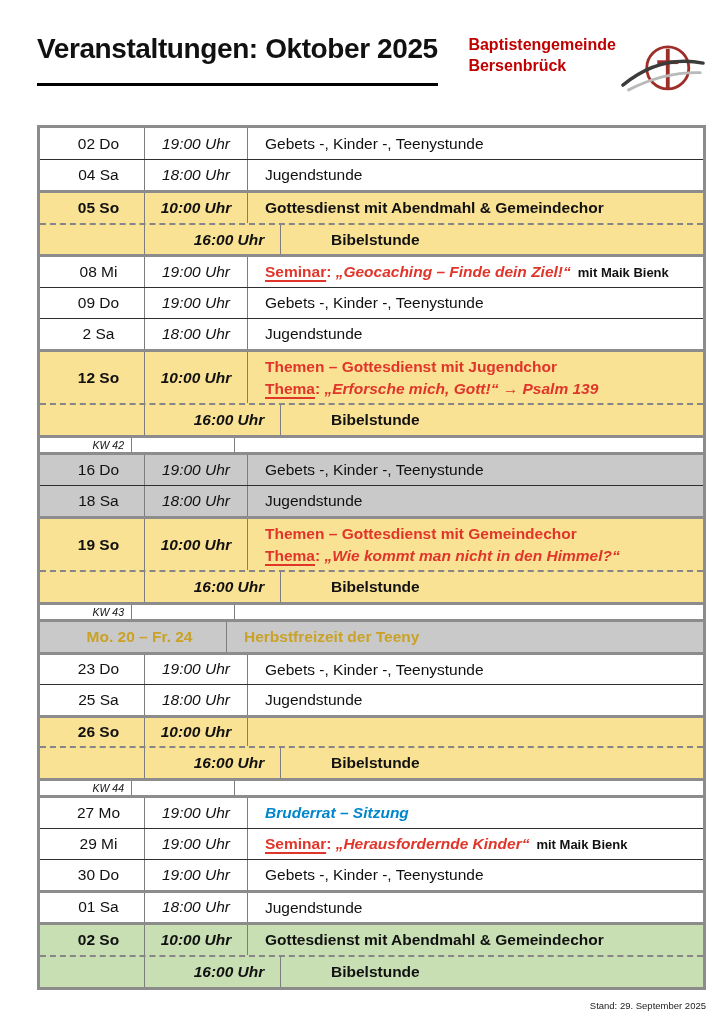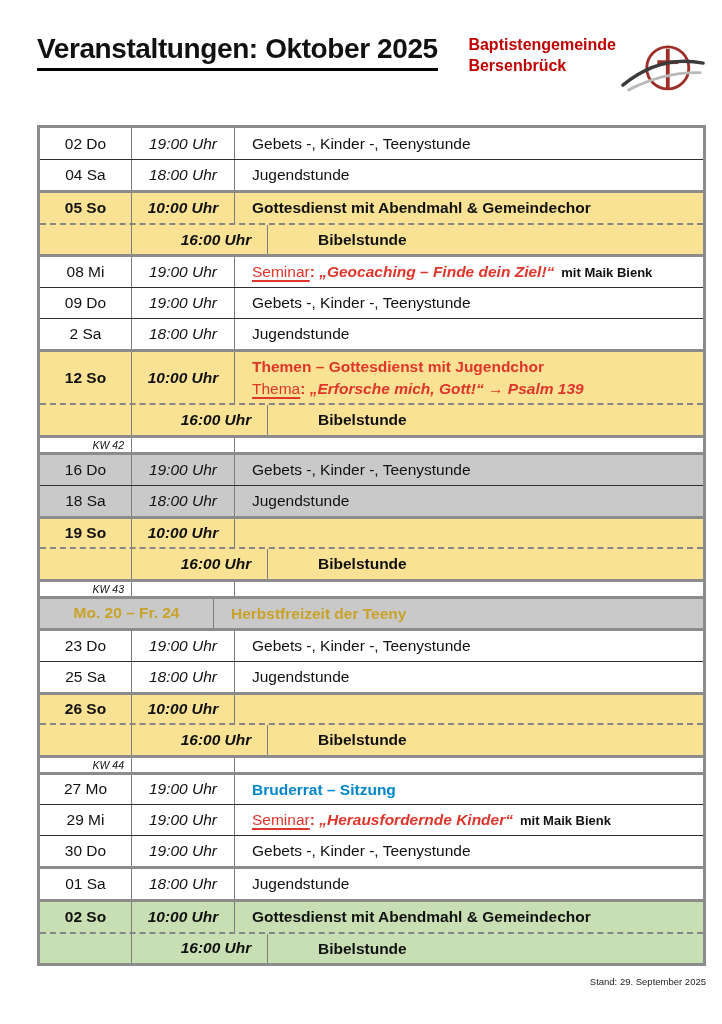--- a/index.html
+++ b/index.html
@@ -12,21 +12,21 @@
   body{
     width:722px; height:1024px; overflow:hidden;
     font-family:"Liberation Sans", sans-serif; color:#111;
   }
   .page{width:722px; height:1024px; padding:33px 16px 0 37px; position:relative;}
 
   
   .header{display:flex; align-items:flex-start; margin-bottom:28px;}
   .title{
     font-size:28px; font-weight:bold; letter-spacing:-0.4px;
-    border-bottom:3.5px solid #000; padding-bottom:3px; display:inline-block;
+    border-bottom:3.5px solid #000; padding-bottom:18px; display:inline-block;
     white-space:nowrap;
   }
   .header-right{margin-left:auto; display:flex; align-items:flex-start;}
   .brand{
     color:var(--brand-red); font-weight:bold;
     font-size:16px; line-height:1.3; margin-top:2px;
   }
   .logo{width:86px; height:62px; margin-left:4px; margin-top:2px;}
 
   
@@ -39,41 +39,41 @@
   .sep-dashed{border-top:2px dashed #868686;gap:33px;}
   .sep-none{}
 
   .cell{display:flex; align-items:center;}
   .c-date{width:92px; justify-content:center; border-right:1.5px solid #7d7d7d;
           font-size:15.5px; text-align:center;}
   .c-time{width:103px; justify-content:center; border-right:1.5px solid #7d7d7d;
           font-style:italic; font-size:15.5px; white-space:nowrap;}
   .c-event{flex:1; padding:4px 8px 4px 17px; font-size:15.5px; line-height:1.4;}
   .c-event .wrap{width:100%;}
-  .row-event{min-height:31px;}
+  .row-event{min-height:31px;padding-left:13px;}
   .em .c-date,.em .c-time{font-weight:bold;}
 
   
   .row-kw{height:17px;}
   .row-kw .c-date{justify-content:flex-end; padding-right:7px;}
   .kw-label{font-size:10.5px; font-style:italic; color:#111;}
 
   
   .c-datespan{width:174px; justify-content:center; border-right:1.5px solid #7d7d7d;
           font-size:15.5px; font-weight:bold; color:var(--accent-gold); text-align:center;}
 
   
   .s-plain{}
   .s-bold{font-weight:bold;}
   .s-red-bold{color:var(--accent-red); font-weight:bold;}
   .s-red-bold-italic{color:var(--accent-red); font-weight:bold; font-style:italic;margin-top:30px;}
-  .s-red-underline-bold{color:var(--accent-red); font-weight:normal;
+  .s-red-underline-bold{color:var(--accent-red); font-weight:bold;
       text-decoration:underline; text-decoration-thickness:1.5px; text-underline-offset:3px;}
   .s-small-bold{font-weight:bold; font-size:13px; margin-left:7px;}
-  .s-blue-bold{color:var(--accent-blue); font-weight:bold;}
+  .s-blue-bold{color:var(--accent-blue); font-weight:bold;font-style:italic;}
   .s-gold-bold{color:var(--accent-gold); font-weight:bold;}
 
   
   .footer{width:669px; text-align:right; font-size:9.5px; color:#222; margin-top:10px;}
 </style>
 </head>
 <body>
 
 <div class="page">
 
@@ -175,20 +175,23 @@
       <div class="row bg-gray sep-thin row-event">
         <div class="cell c-date">18 Sa</div>
         <div class="cell c-time">18:00 Uhr</div>
         <div class="cell c-event">
           <div class="wrap"><span class="s-plain">Jugendstunde</span></div>
         </div>
       </div>
       <div class="row bg-yellow sep-thick row-event em">
         <div class="cell c-date">19 So</div>
         <div class="cell c-time">10:00 Uhr</div>
+        <div class="cell c-event">
+          <div class="wrap"><span class="s-red-bold">Themen – Gottesdienst mit Gemeindechor</span><br><span class="s-red-underline-bold">Thema</span><span class="s-red-bold">: </span><span class="s-red-bold-italic">„Wie kommt man nicht in den Himmel?“</span></div>
+        </div>
       </div>
       <div class="row bg-yellow sep-dashed row-event em">
         <div class="cell c-date"></div>
         <div class="cell c-time">16:00 Uhr</div>
         <div class="cell c-event">
           <div class="wrap"><span class="s-bold">Bibelstunde</span></div>
         </div>
       </div>
       <div class="row bg-white sep-thick row-kw">
         <div class="cell c-date">

